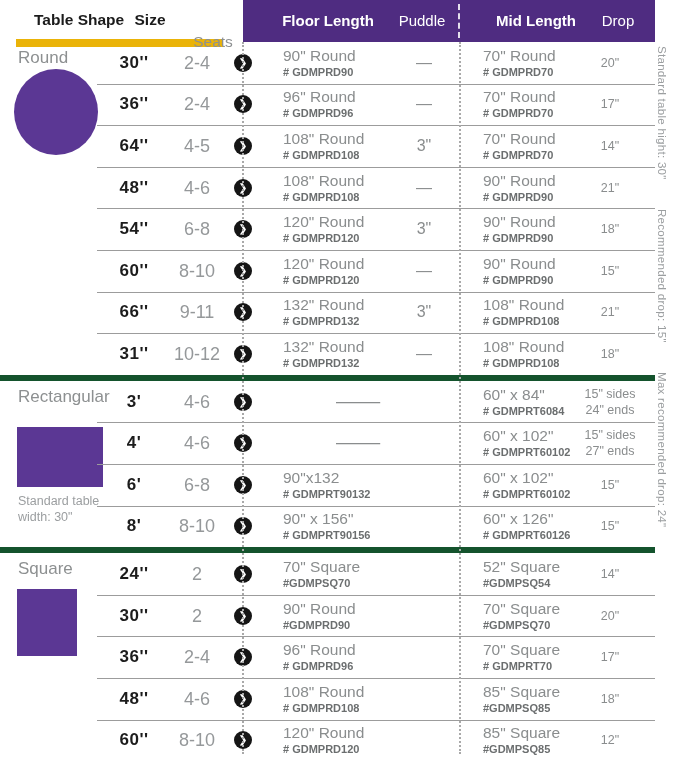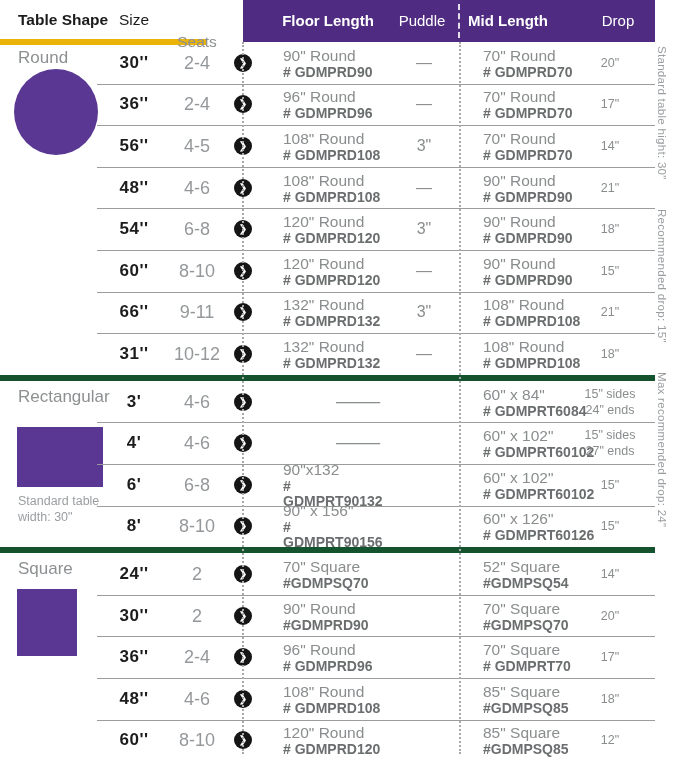--- a/index.html
+++ b/index.html
@@ -1,30 +1,30 @@
 <!DOCTYPE html>
 <html><head>
 <meta charset="utf-8">
 <style>
   html,body{margin:0;padding:0;background:#fff;}
   .sheet{position:relative;width:679px;height:759px;background:#fff;overflow:hidden;
          font-family:"Liberation Sans", sans-serif;-webkit-font-smoothing:antialiased;}
 
   
   .head{position:relative;height:42px;}
-  .head-left{position:absolute;left:0;top:0;width:207px;height:39px;border-bottom:6px solid #eab308;}
+  .head-left{position:absolute;left:16px;top:0;width:207px;height:39px;border-bottom:8px solid #eab308;}
   .head-left span{position:absolute;top:11px;font-size:15.5px;}
   .h-shape{left:18px;font-weight:bold;color:#1b1b1b;}
-  .h-size{left:100px;width:68px;text-align:center;font-weight:normal;color:#1b1b1b;}
+  .h-size{left:100px;width:68px;text-align:center;font-weight:bold;color:#1b1b1b;}
   .h-seats{left:168px;width:58px;text-align:center;color:#8d9091;margin-top:22px;}
   .head-purple{position:absolute;left:243px;top:0;width:412px;height:42px;background:#4f2c81;color:#fff;}
   .head-purple span{position:absolute;top:12px;font-size:15px;text-align:center;}
   .h-fl{left:0;width:170px;font-weight:bold;font-size:15.5px;}
   .h-pud{left:144px;width:70px;}
-  .h-ml{left:195px;width:140px;font-weight:bold;font-size:15.5px;}
+  .h-ml{left:223px;width:140px;font-weight:bold;font-size:15.5px;}
   .h-drop{left:340px;width:70px;}
   .head-dash{position:absolute;left:215px;top:4px;height:34px;width:0;border-left:2px dashed rgba(255,255,255,.85);}
 
   
   .vdot{position:absolute;top:42px;height:712px;width:0;border-left:2px dotted #a9a9a9;}
   .vdot-a{left:242px;}
   .vdot-b{left:459px;}
 
   
   #sections{position:relative;width:655px;border-bottom:3px solid #161616;}
@@ -42,21 +42,21 @@
 
   .cell{position:absolute;top:50%;transform:translateY(-50%);}
   .size{left:100px;width:68px;text-align:center;font-size:17px;font-weight:bold;color:#1c1c1c;letter-spacing:.5px;}
   .seats{left:168px;width:58px;text-align:center;font-size:18px;color:#95989a;}
   .arrow{left:234px;width:18px;height:18px;border-radius:50%;background:#151515;color:#fff;
          display:flex;align-items:center;justify-content:center;font-size:10px;font-weight:bold;line-height:1;}
   .blk{display:flex;flex-direction:column;justify-content:center;}
   .floorblk{left:283px;width:110px;}
   .midblk{left:483px;width:112px;}
   .val{font-size:15.5px;color:#8a8d8e;line-height:18px;}
-  .code{font-size:14px;font-weight:bold;color:#6b6e6f;line-height:15px;}
+  .code{font-size:11px;font-weight:bold;color:#6b6e6f;line-height:15px;}
   .spandash{left:283px;width:150px;text-align:center;font-size:17px;color:#8a8d8e;
             transform:translateY(-50%) scaleX(2.6);}
   .puddle{left:393px;width:62px;text-align:center;font-size:16px;color:#8a8d8e;}
   .dropblk{left:568px;width:84px;text-align:center;font-size:12.5px;color:#8a8d8e;line-height:16px;}
 
   
   .side{position:absolute;left:656px;top:46px;writing-mode:vertical-rl;
         font-size:11.5px;color:#9b9ea0;white-space:nowrap;letter-spacing:.3px;}
   .side span{margin-inline-end:26px;}
 </style>
@@ -118,21 +118,21 @@
     <div class="cell blk midblk">
       <span class="val">70" Round</span>
       <span class="code"># GDMPRD70</span>
     </div>
     <div class="cell blk dropblk">
       <span>17"</span>
       <span></span>
     </div>
   </div>
           <div class="row">
-    <span class="cell size">56''</span>
+    <span class="cell size">64''</span>
     <span class="cell seats">4-5</span>
     <span class="cell arrow">❯</span>
     <span class="cell spandash"></span>
     <div class="cell blk floorblk">
       <span class="val">108" Round</span>
       <span class="code"># GDMPRD108</span>
     </div>
     <span class="cell puddle">3"</span>
     <div class="cell blk midblk">
       <span class="val">70" Round</span>

